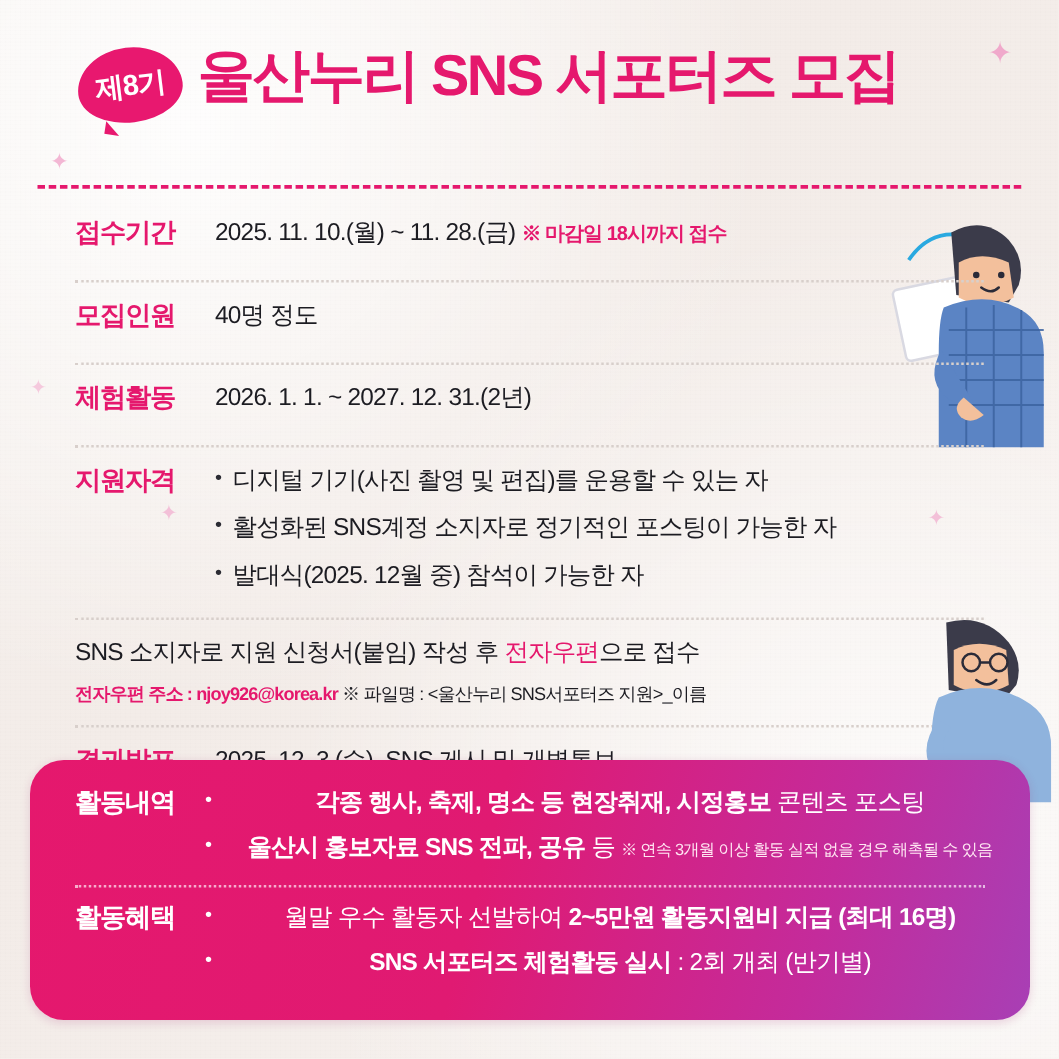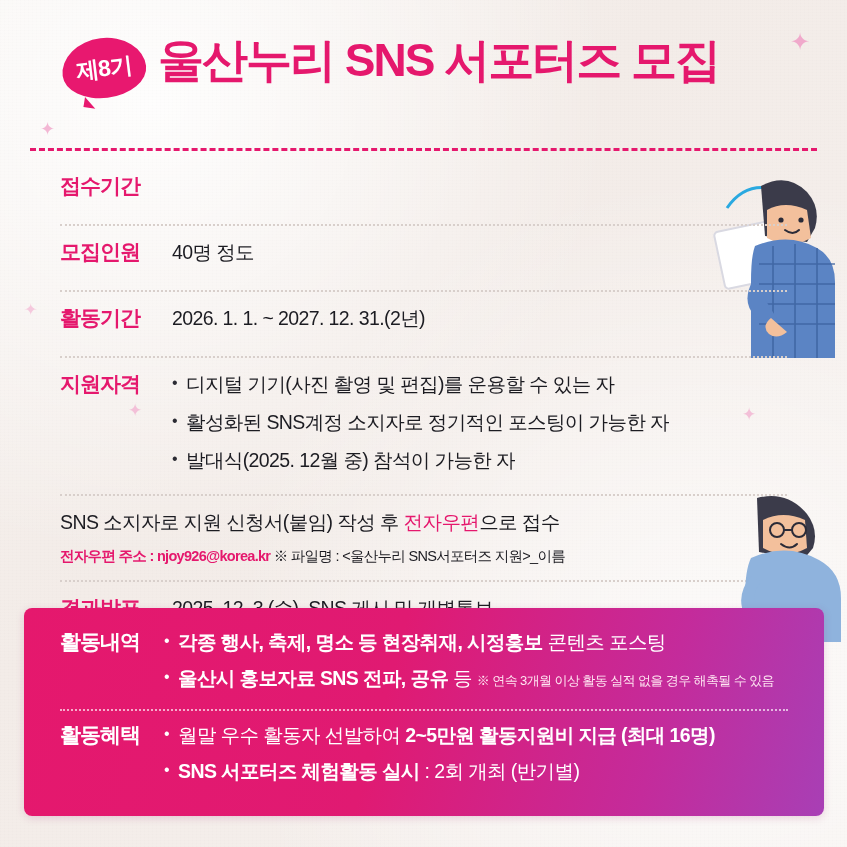--- a/index.html
+++ b/index.html
@@ -171,30 +171,30 @@
     border-top: 2px dotted #d8cfcb;
   }
 
   
   .pinkblock {
     position: absolute;
     left: 24px;
     top: 608px;
     width: 800px;
     height: 208px;
-    border-radius: 8px;
+    border-radius: 27px;
     background: linear-gradient(105deg, #e5186d 0%, #e01a72 45%, #c42b9b 78%, #a83fb5 100%);
     color: #ffffff;
     box-shadow: 0 2px 8px rgba(160, 40, 110, 0.18);
     overflow: hidden;
   }
   .pinkblock .row { padding-left: 36px; }
   .pinkblock .label { color: #ffffff; font-size: 21px; width: 104px; flex: 0 0 104px; }
   .pinkblock .value { color: #ffffff; font-size: 19px; }
-  .pinkblock .bullets li { margin-bottom: 8px; }
+  .pinkblock .bullets li { margin-bottom: 8px; text-align: center; }
   .pinkblock .bullets li:before { color: #ffffff; }
   .pinkblock .bullets li b { font-weight: bold; }
   .tiny {
     font-size: 13px;
     letter-spacing: -0.6px;
     color: #ffe6f2;
   }
   .pink-divider {
     margin: 6px 36px 8px 36px;
     border-top: 2px dotted rgba(255,255,255,0.65);
@@ -246,31 +246,35 @@
         <path d="M86 76 V190"></path>
         <path d="M108 80 V190"></path>
     </g>
     <path d="M44 112 q -12 22 2 36 q 10 10 24 6" fill="#5b84c4"></path>
     <path d="M62 150 q -10 8 -2 16 q 8 6 18 -2 z" fill="#f3c09c"></path>
   </svg>
 
   <div class="info">
     <div class="row">
       <div class="label">접수기간</div>
+      <div class="value">
+        <span>2025. 11. 10.(월) ~ 11. 28.(금)</span>
+        <span class="note">※ 마감일 18시까지 접수</span>
+      </div>
     </div>
     <div class="dotline"></div>
 
     <div class="row">
       <div class="label">모집인원</div>
       <div class="value">40명 정도</div>
     </div>
     <div class="dotline"></div>
 
     <div class="row">
-      <div class="label">활동기간</div>
+      <div class="label">체험활동</div>
       <div class="value">2026. 1. 1. ~ 2027. 12. 31.(2년)</div>
     </div>
     <div class="dotline"></div>
 
     <div class="row">
       <div class="label">지원자격</div>
       <div class="value">
         <ul class="bullets">
           <li>디지털 기기(사진 촬영 및 편집)를 운용할 수 있는 자</li>
           <li>활성화된 SNS계정 소지자로 정기적인 포스팅이 가능한 자</li>

